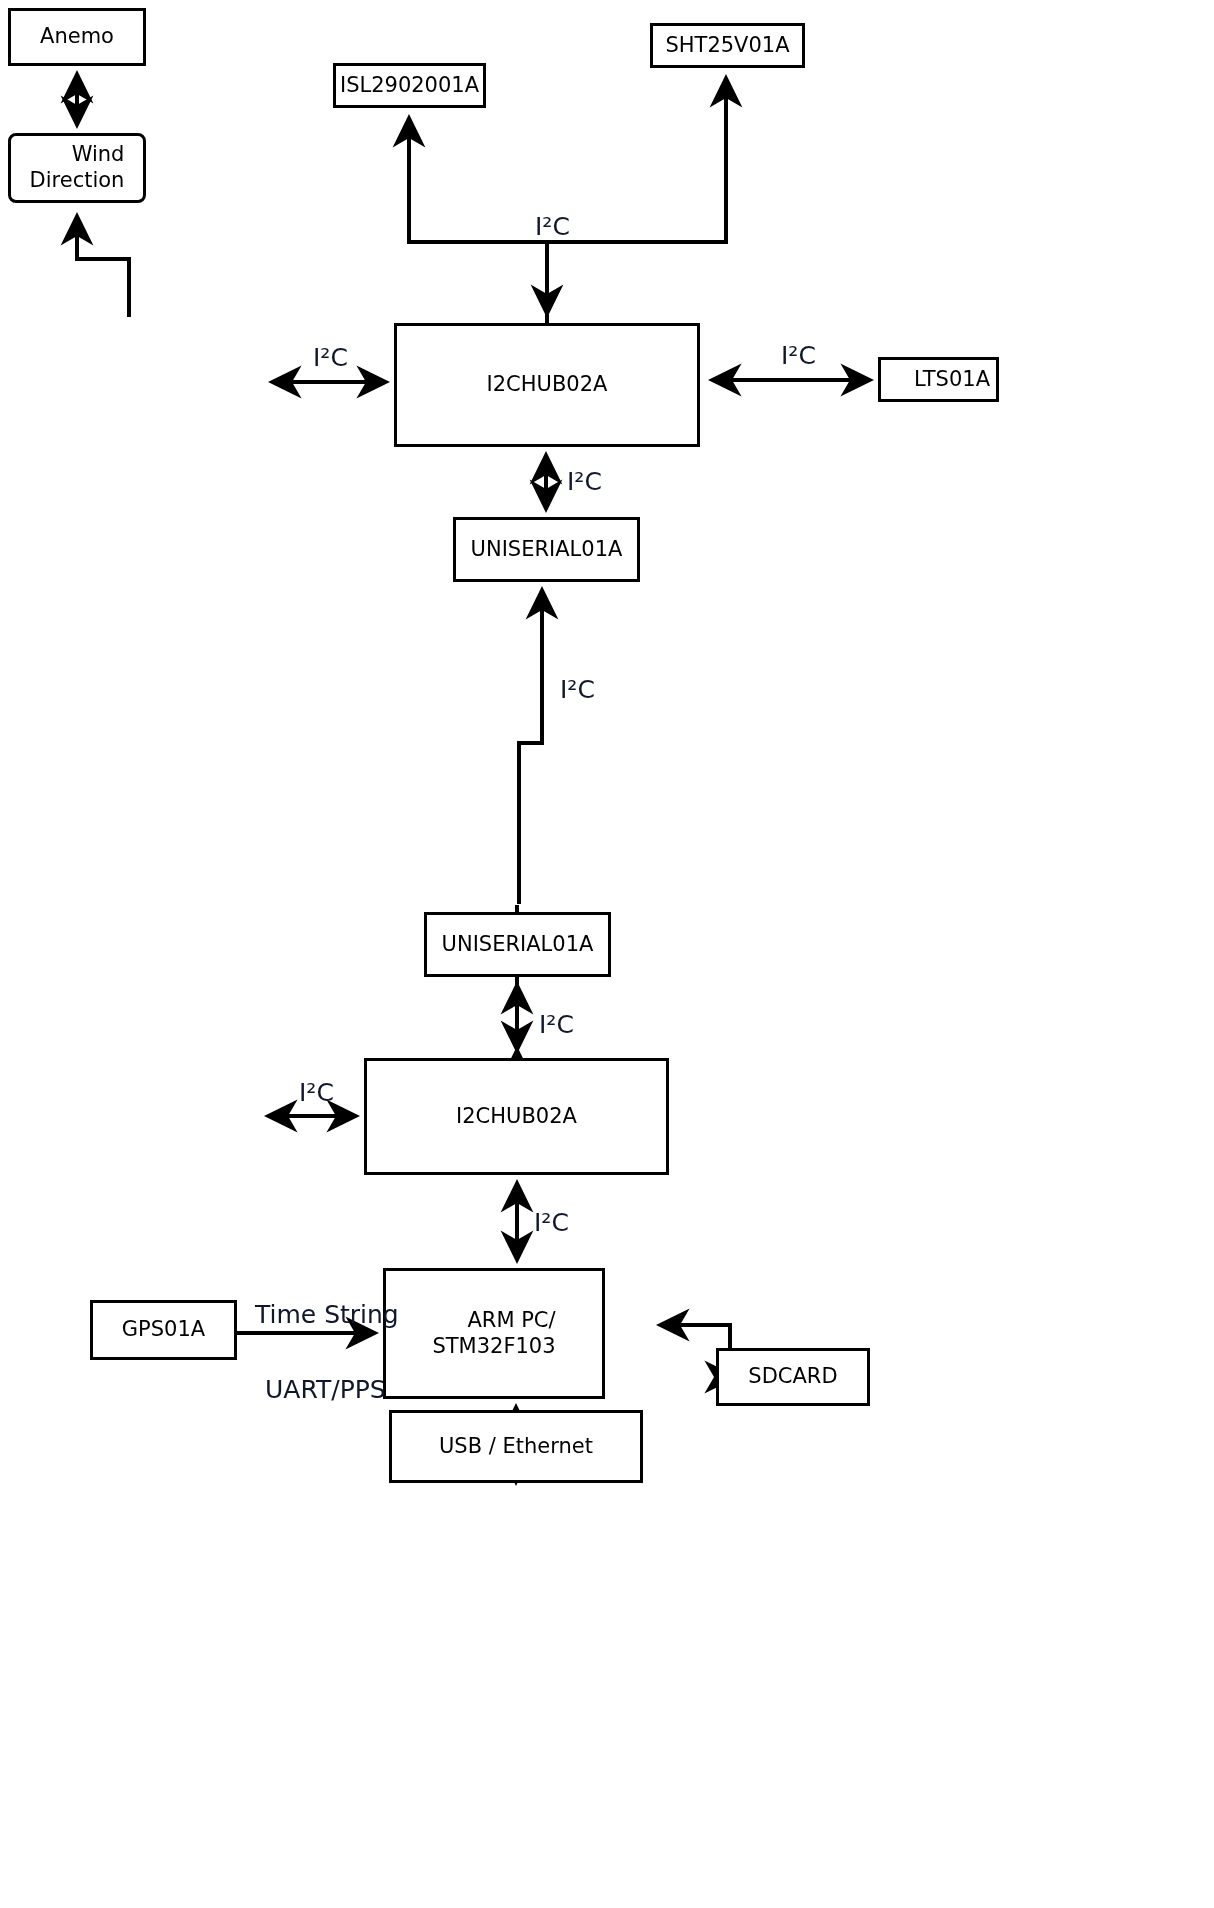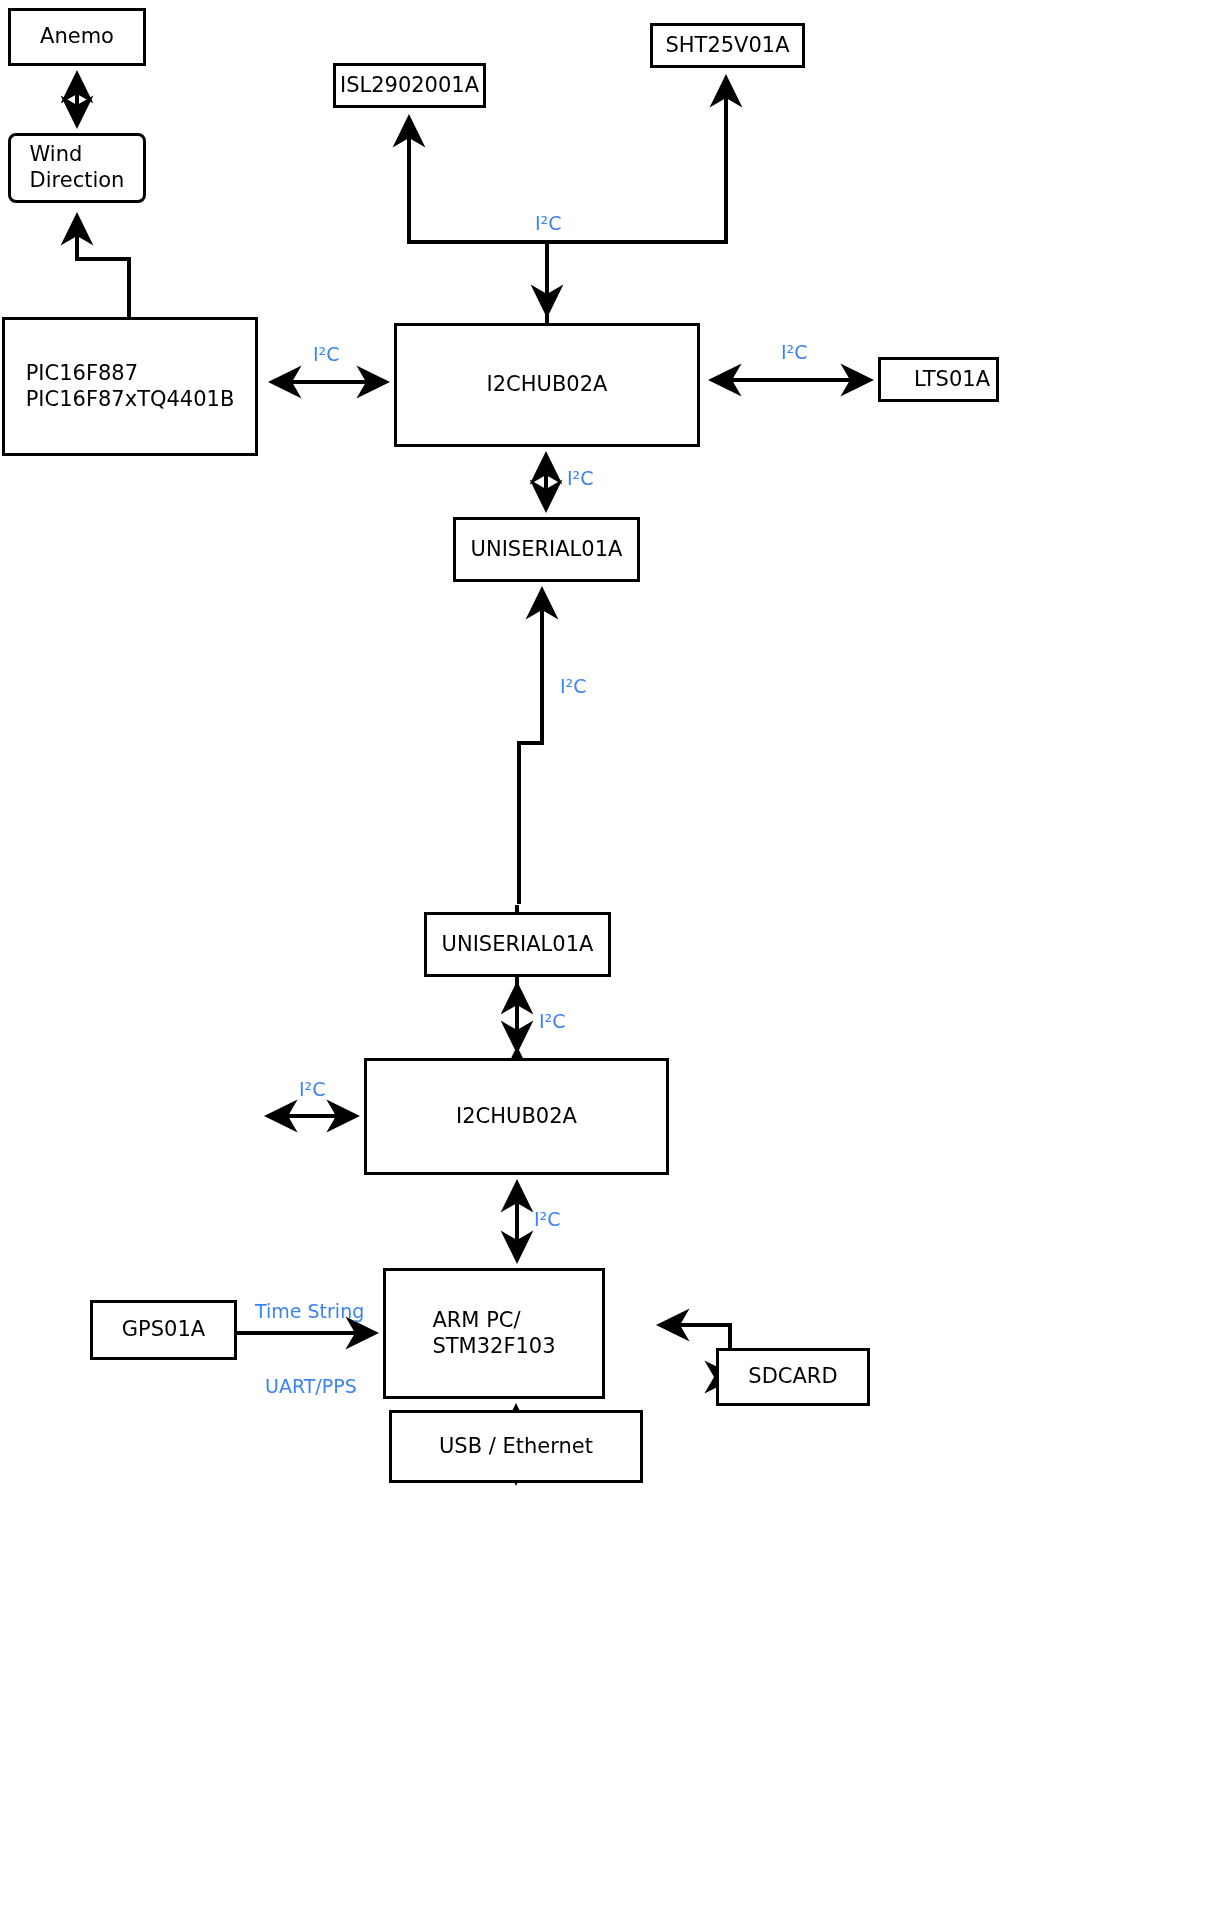--- a/index.html
+++ b/index.html
@@ -18,31 +18,31 @@
     overflow: hidden;
   }
   .node {
     position: absolute;
     box-sizing: border-box;
     border: 3px solid #000000;
     background: #ffffff;
     display: flex;
     align-items: center;
     justify-content: center;
-    text-align: left;
+    text-align: right;
     color: #000000;
     font-size: 21px;
     line-height: 1.22;
     white-space: pre-line;
     z-index: 3;
   }
   .edge-label {
     position: absolute;
-    color: #3b82f6;
-    font-size: 19px;
+    color: #0f172a;
+    font-size: 25px;
     line-height: 1.2;
     white-space: nowrap;
     z-index: 4;
     background: transparent;
   }
   #wires {
     position: absolute;
     left: 0;
     top: 0;
     width: 1214px;
@@ -103,22 +103,20 @@
       <line x1="516" y1="1407" x2="516" y2="1482" marker-end="url(#ah)"></line>
       <line x1="516" y1="1482" x2="516" y2="1407" marker-end="url(#ah)"></line>
     </g>
   </svg>
 
   <div class="node" style="left:8px;top:8px;width:138px;height:58px;">Anemo</div>
 
   <div class="node" style="left:8px;top:133px;width:138px;height:70px;border-radius:8px;">Wind
 Direction</div>
 
-  <div class="node" style="left:2px;top:317px;width:256px;height:139px;">PIC16F887
-PIC16F87xTQ4401B</div>
 
   <div class="node" style="left:333px;top:63px;width:153px;height:45px;">ISL2902001A</div>
 
   <div class="node" style="left:650px;top:23px;width:155px;height:45px;">SHT25V01A</div>
 
   <div class="node" style="left:394px;top:323px;width:306px;height:124px;">I2CHUB02A</div>
 
   <div class="node" style="left:878px;top:357px;width:121px;height:45px;padding-left:27px;">LTS01A</div>
 
   <div class="node" style="left:453px;top:517px;width:187px;height:65px;">UNISERIAL01A</div>

